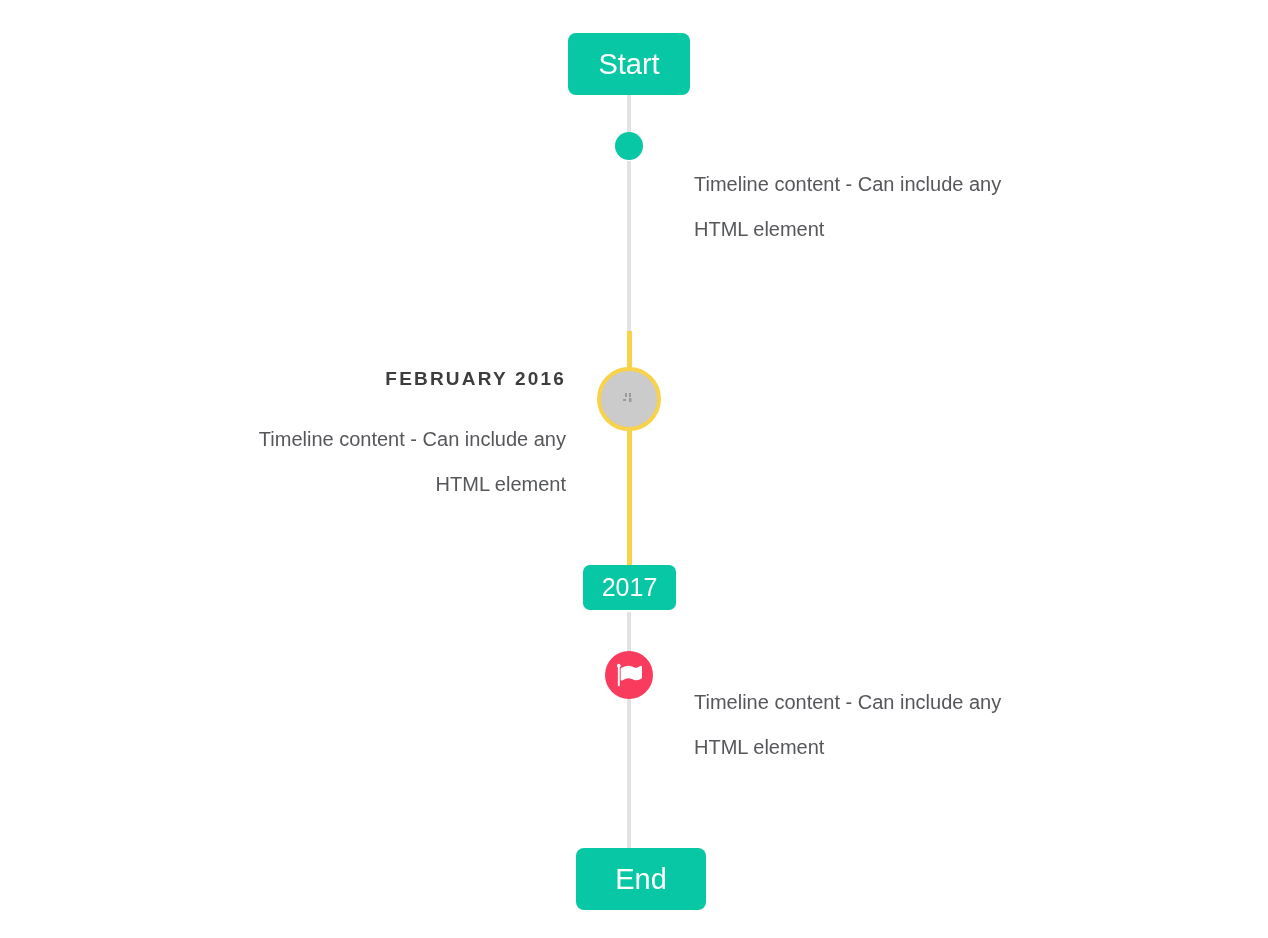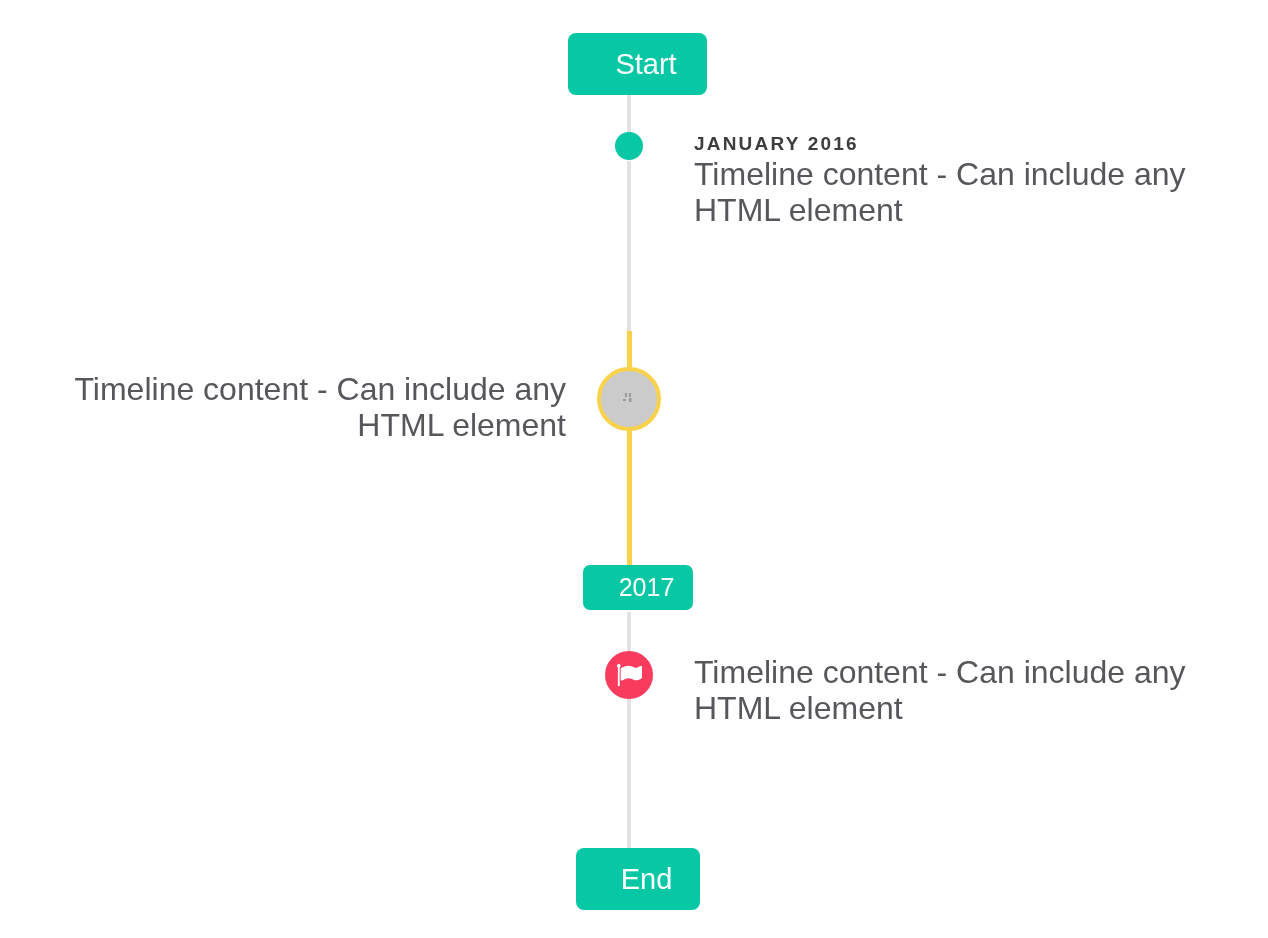--- a/index.html
+++ b/index.html
@@ -23,25 +23,24 @@
 
   
   .pill{
     position:absolute;
     display:flex;align-items:center;justify-content:center;
     background:var(--accent-teal,#08C7A4);
     color:var(--button-text,#ffffff);
     border-radius:8px;
     cursor:pointer;
     user-select:none;
-    padding-left:17px;
   }
   .pill.start{left:568px;top:33px;width:122px;height:62px;font-size:29px;}
   .pill.year{left:583px;top:565px;width:93px;height:45px;font-size:25px;border-radius:7px;}
-  .pill.end{left:576px;top:848px;width:107px;height:62px;font-size:29px;}
+  .pill.end{left:576px;top:848px;width:130px;height:62px;font-size:29px;}
 
   
   .dot-marker{
     position:absolute;left:615px;top:132px;width:28px;height:28px;
     border-radius:50%;background:var(--accent-teal,#08C7A4);
   }
   .image-marker{
     position:absolute;left:597px;top:367px;width:64px;height:64px;
     box-sizing:border-box;border-radius:50%;
     background:var(--marker-gray-fill,#CBCBCB);
@@ -58,22 +57,22 @@
 
   
   .entry{position:absolute;width:530px;}
   .entry.right{text-align:left;}
   .entry.left{text-align:right;}
   .entry .title{
     font-size:19px;font-weight:700;letter-spacing:2.2px;
     line-height:20px;color:var(--title-text,#3D3D3D);
   }
   .entry .content{
-    margin-top:2px;
-    font-size:32px;line-height:36px;
+    margin-top:28px;
+    font-size:20px;line-height:45px;
     color:var(--content-text,#56575B);
     white-space:pre-line;
   }
   .entry.jan{left:694px;top:134px;}
   .entry.feb{left:36px;top:369px;}
   .entry.mar{left:694px;top:652px;}
 </style>
 </head>
 <body>
 
@@ -105,26 +104,26 @@
 
   <div class="flag-marker">
     <span>
       <svg width="26" height="26" viewBox="0 0 1792 1792">
         <path fill="#ffffff" d="M320 256q0 72-64 110v1266q0 13-9.5 22.5t-22.5 9.5h-64q-13 0-22.5-9.5t-9.5-22.5v-1266q-64-38-64-110 0-53 37.5-90.5t90.5-37.5 90.5 37.5 37.5 90.5zm1472 64v763q0 25-12.5 38.5t-39.5 27.5q-215 116-369 116-61 0-123.5-22t-108.5-48-115.5-48-142.5-22q-192 0-464 146-17 9-33 9-26 0-45-19t-19-45v-742q0-32 31-55 21-14 79-43 236-120 421-120 107 0 200 29t219 88q38 19 88 19 54 0 117.5-21t110.5-47 88-47 54.5-21.5 26.5 4.5q19 11 19 40z"></path>
       </svg>
     </span>
   </div>
 
   <div class="entry right jan">
-    <div class="title">JANUARY 2016</div>
     <div class="content">Timeline content - Can include any
 HTML element</div>
   </div>
 
   <div class="entry left feb">
+    <div class="title">FEBRUARY 2016</div>
     <div class="content">Timeline content - Can include any
 HTML element</div>
   </div>
 
   <div class="entry right mar">
     <div class="content">Timeline content - Can include any
 HTML element</div>
   </div>
 
 </div>

